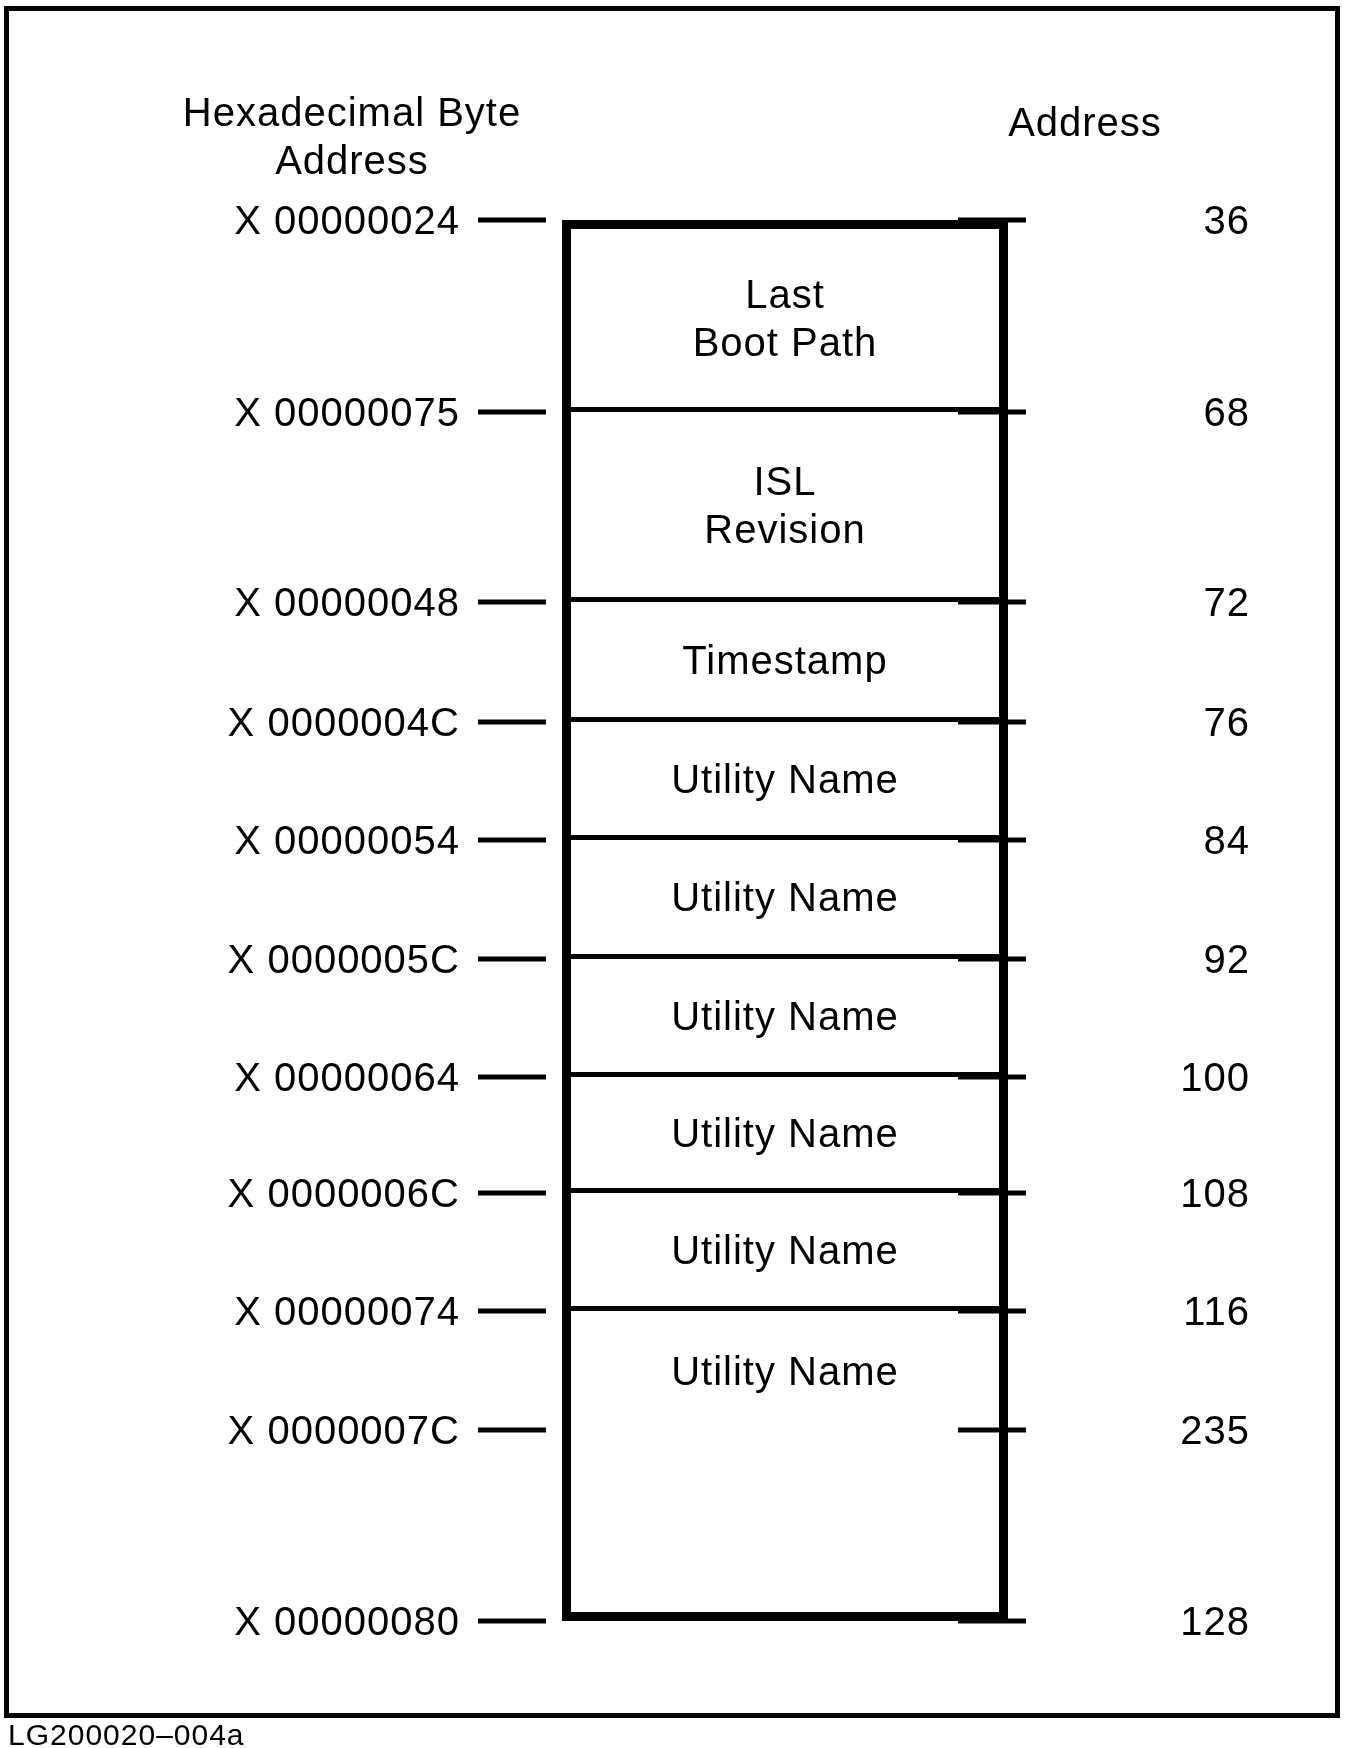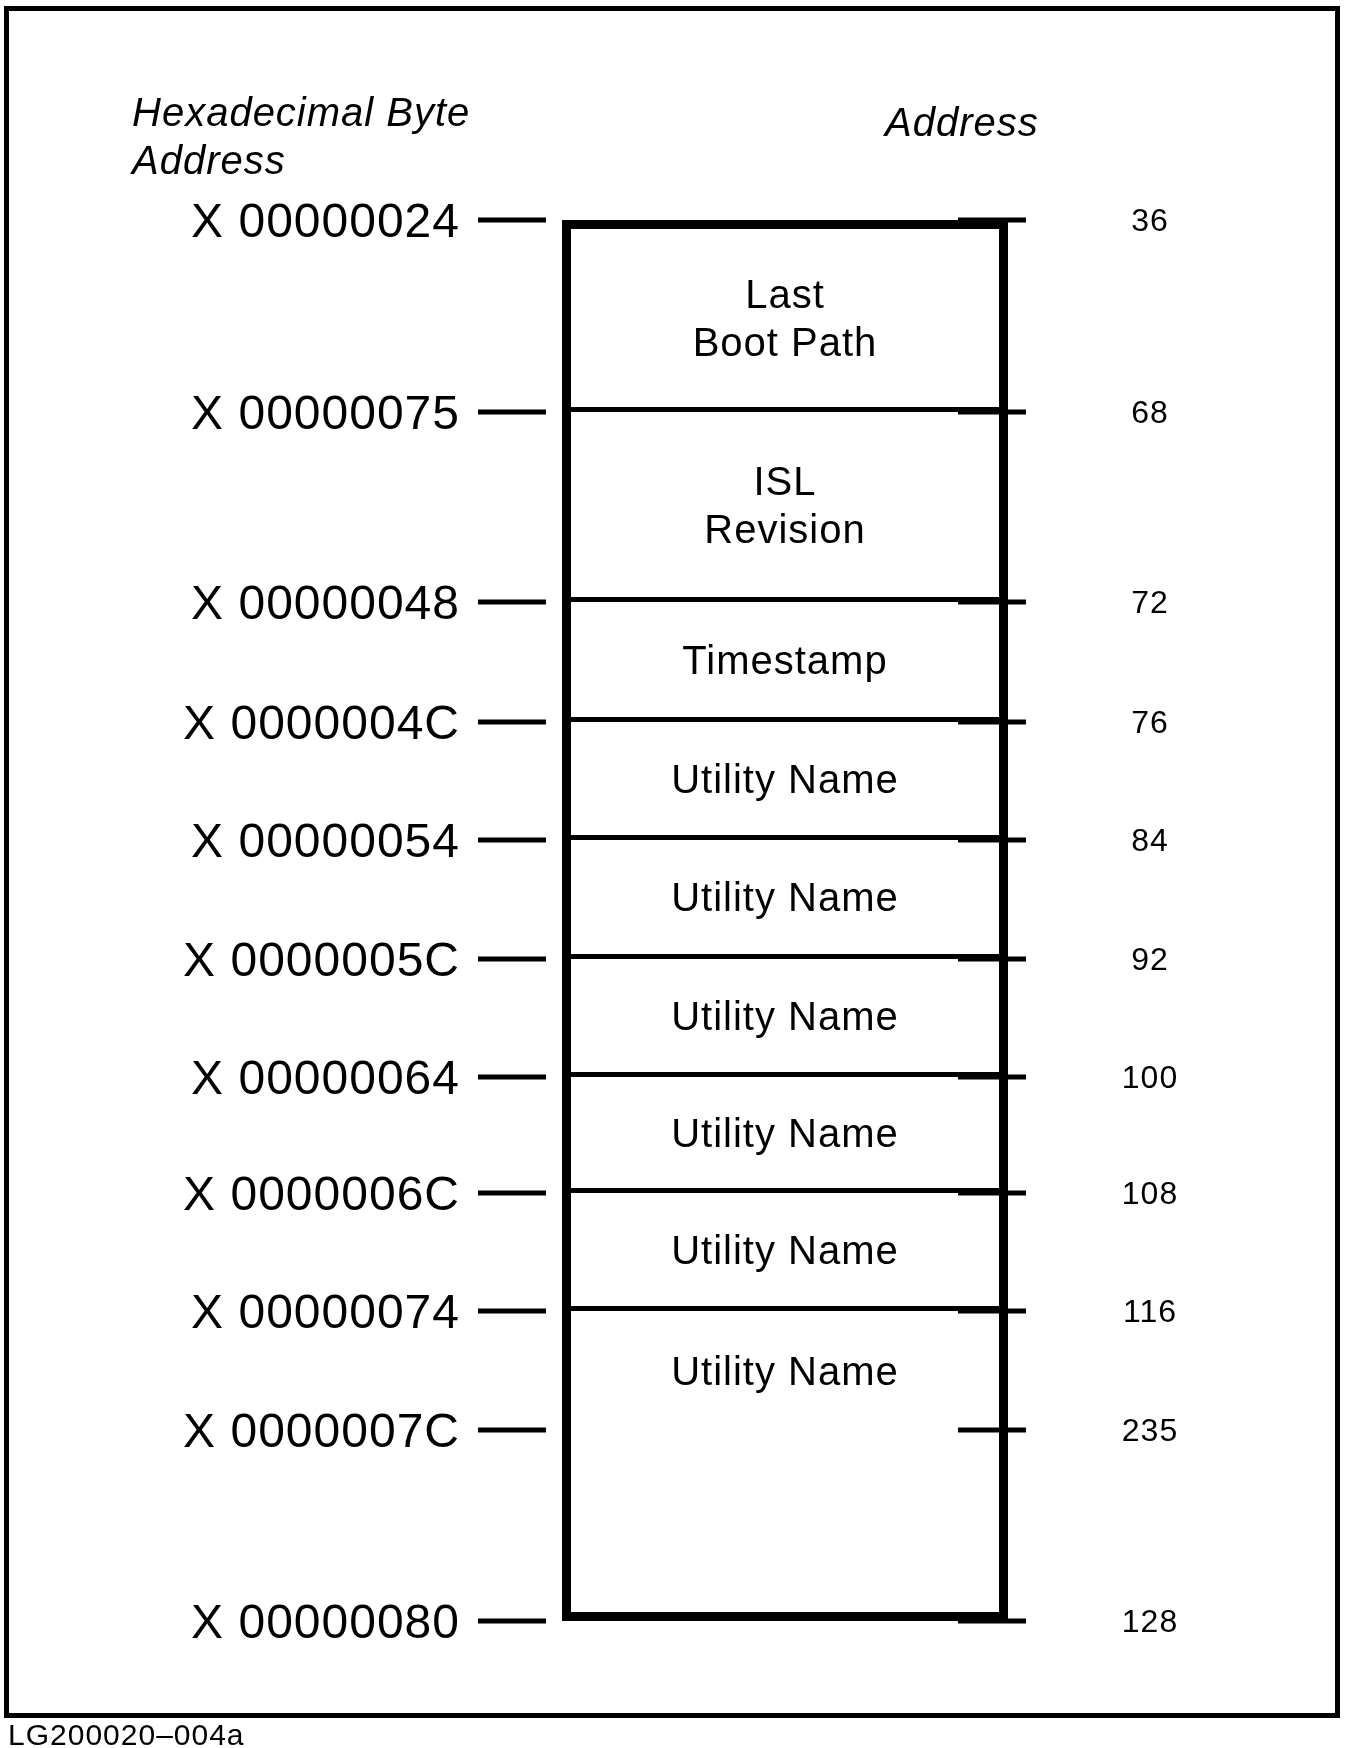--- a/index.html
+++ b/index.html
@@ -20,26 +20,25 @@
     position: absolute;
     left: 4px;
     top: 6px;
     width: 1336px;
     height: 1712px;
     border: 5px solid #000;
     box-sizing: border-box;
   }
   .col-header {
     position: absolute;
-    text-align: left;
+    text-align: center;
     font-size: 40px;
     line-height: 48px;
     letter-spacing: 1px;
     font-weight: 500;
-    font-style: italic;
   }
   .hex-header { left: 132px; top: 88px; width: 440px; }
   .dec-header { left: 885px; top: 98px; width: 400px; }
 
   .memory-box {
     position: absolute;
     left: 562px;
     top: 220px;
     width: 446px;
     height: 1401px;
@@ -68,32 +67,32 @@
     position: absolute;
     left: 0;
     width: 1350px;
     height: 0;
   }
   .hex-label {
     position: absolute;
     left: 180px;
     width: 280px;
     text-align: right;
-    font-size: 48px;
+    font-size: 40px;
     letter-spacing: 1px;
     font-weight: 500;
     transform: translateY(-50%);
     white-space: nowrap;
   }
   .dec-label {
     position: absolute;
     left: 1050px;
     width: 200px;
-    text-align: center;
-    font-size: 32px;
+    text-align: right;
+    font-size: 40px;
     letter-spacing: 1px;
     font-weight: 500;
     transform: translateY(-50%);
     white-space: nowrap;
   }
   .dash {
     position: absolute;
     height: 5px;
     width: 68px;
     background: #000;

